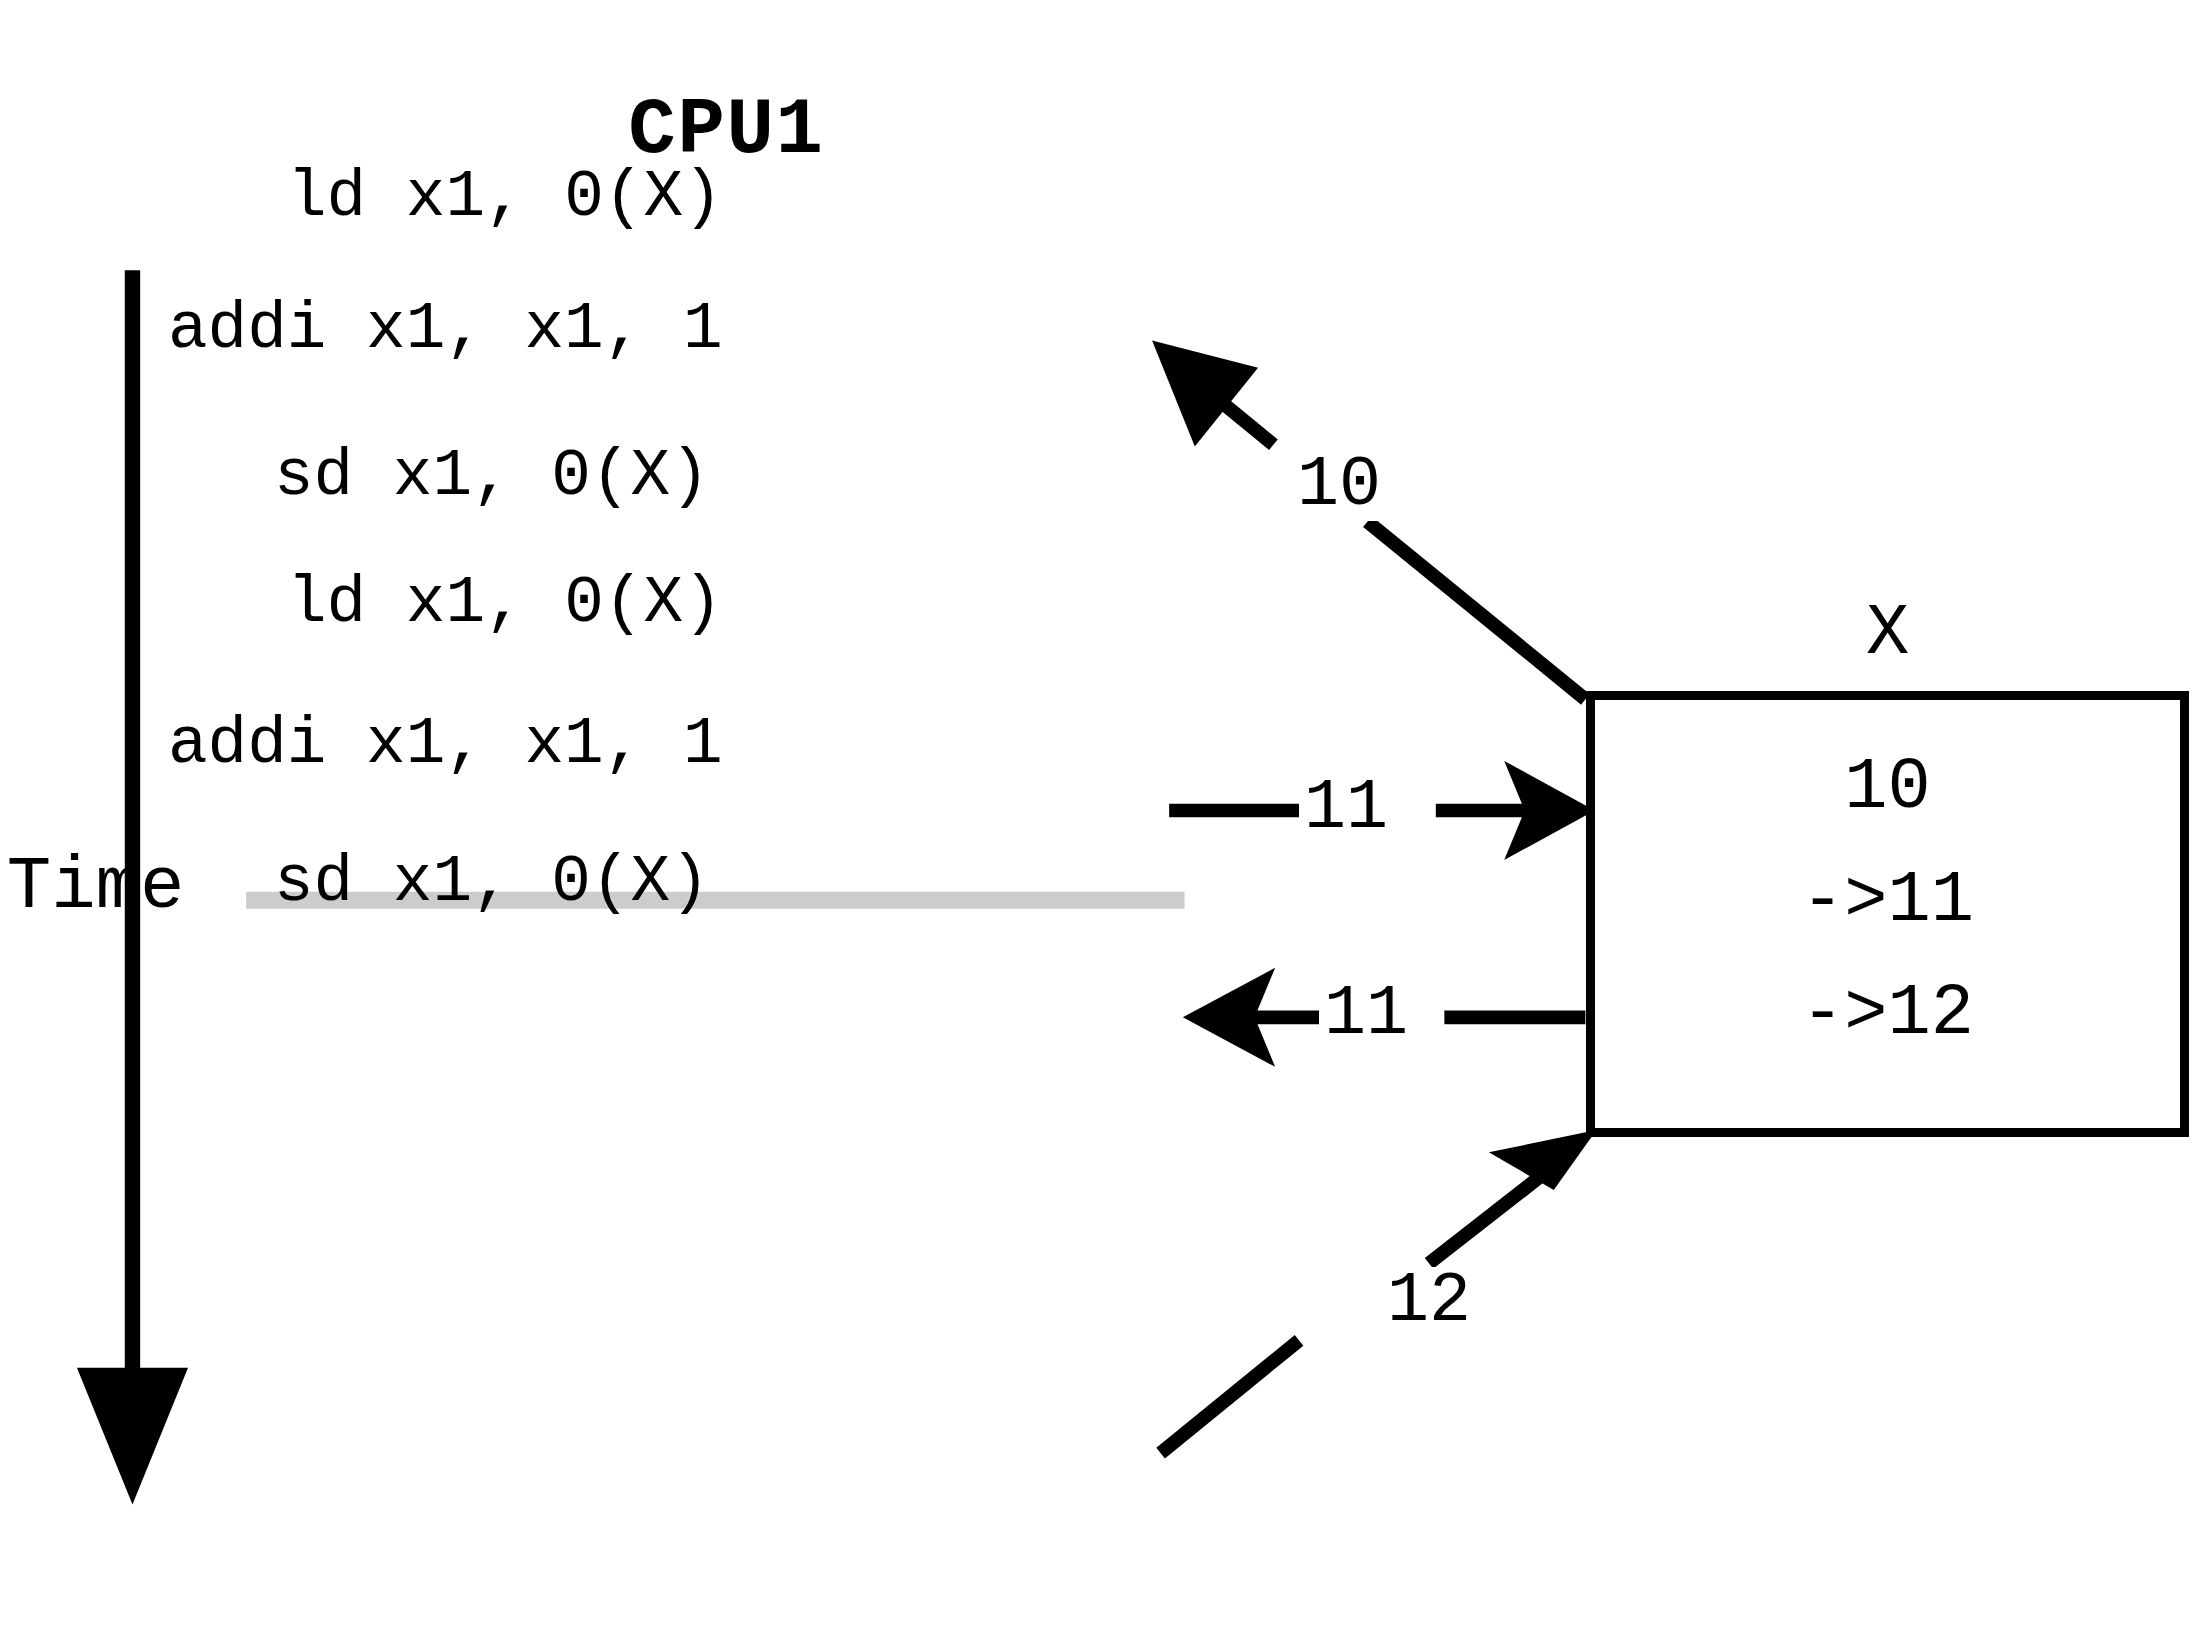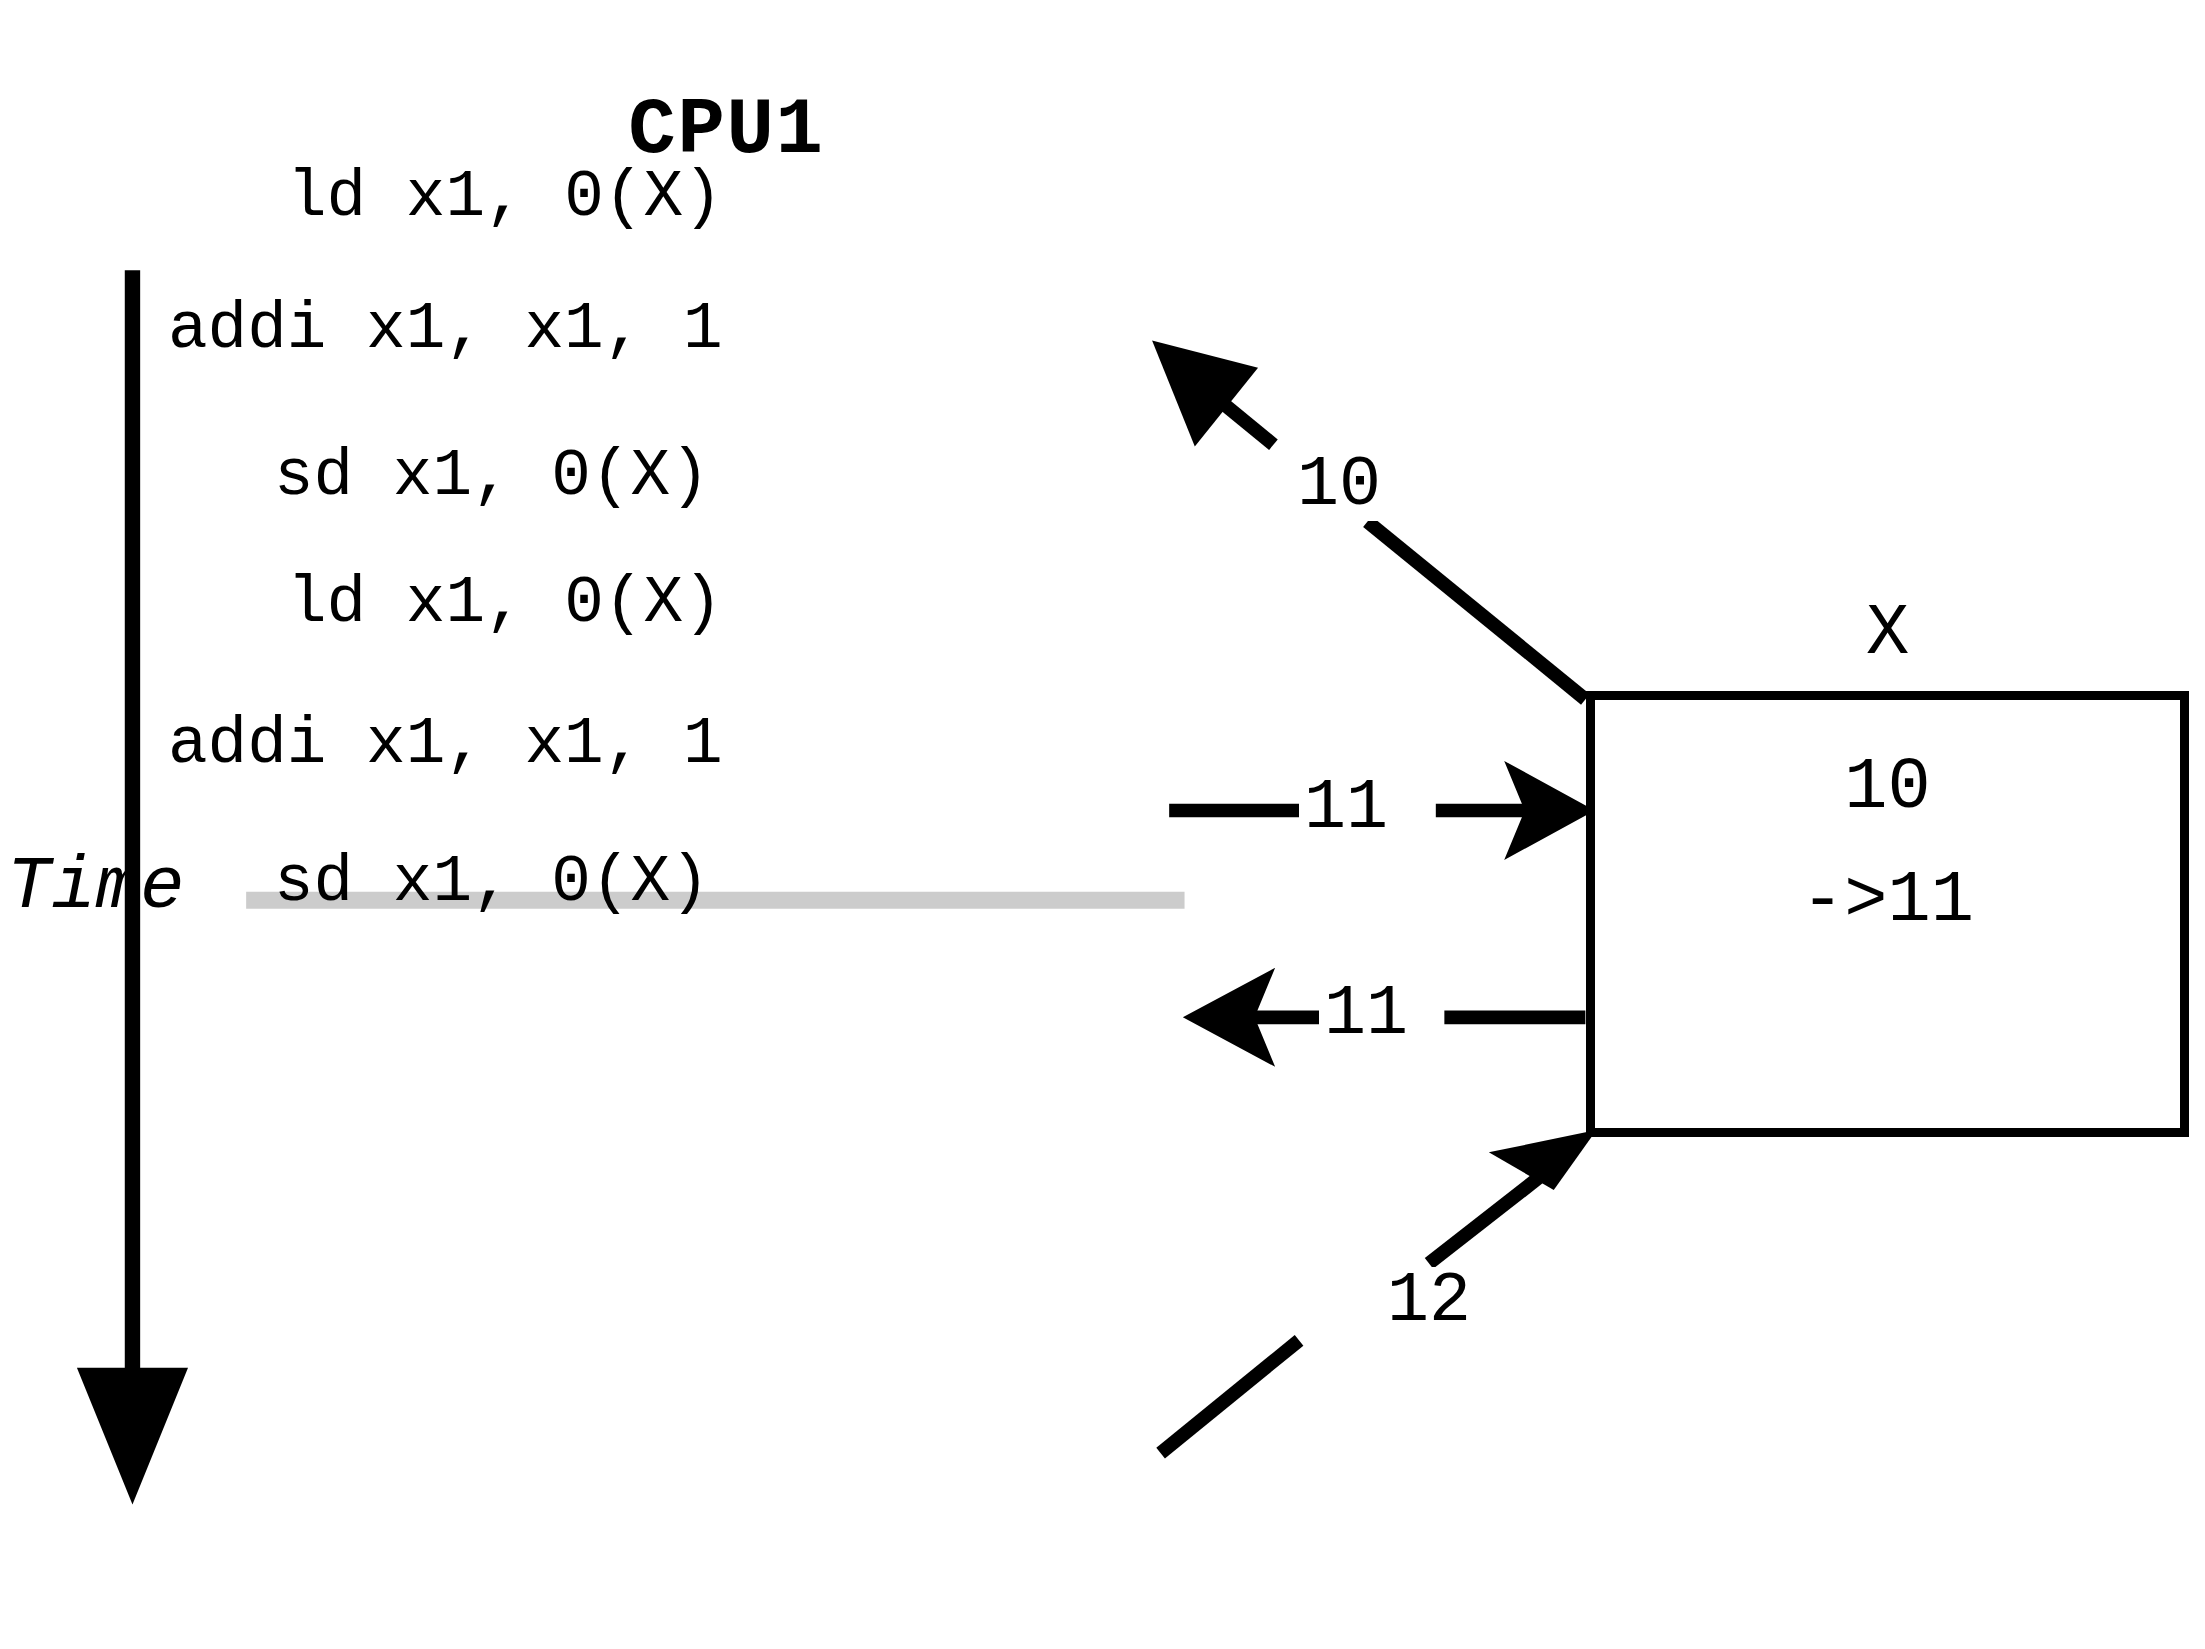--- a/index.html
+++ b/index.html
@@ -28,21 +28,21 @@
     white-space:pre;
     line-height:1;
     letter-spacing:0px;
   }
 
   
   .time-label{
     position:absolute;left:6.8px;top:850px;
     font-size:74px;
     font-family:"Liberation Mono","DejaVu Sans Mono",monospace;
-    line-height:1;white-space:pre;font-style:italic;
+    line-height:1;white-space:pre;
   }
 
   
   .mem-box{
     position:absolute;left:1586px;top:691px;
     width:603px;height:446px;
     border:9.4px solid #000000;
     box-sizing:border-box;
     background:#ffffff;
   }
@@ -126,20 +126,21 @@
 
   <div class="instr" style="left:168px;top:712px;">addi x1, x1, 1</div>
 
   <div class="instr" style="left:274px;top:850px;">sd x1, 0(X)</div>
 
   <div class="mem-label">X</div>
   <div class="mem-box"></div>
 
   <div class="mem-val" style="top:752px;">10</div>
   <div class="mem-val" style="top:865px;">-&gt;11</div>
+  <div class="mem-val" style="top:978px;">-&gt;12</div>
 
   <div class="arrow-label" style="left:1292px;top:451px;">10</div>
 
   <div class="arrow-label" style="left:1299px;top:774px;">11</div>
 
   <div class="arrow-label" style="left:1319px;top:980px;">11</div>
 
   <div class="arrow-label" style="left:1382px;top:1267px;">12</div>
 
 </div>

